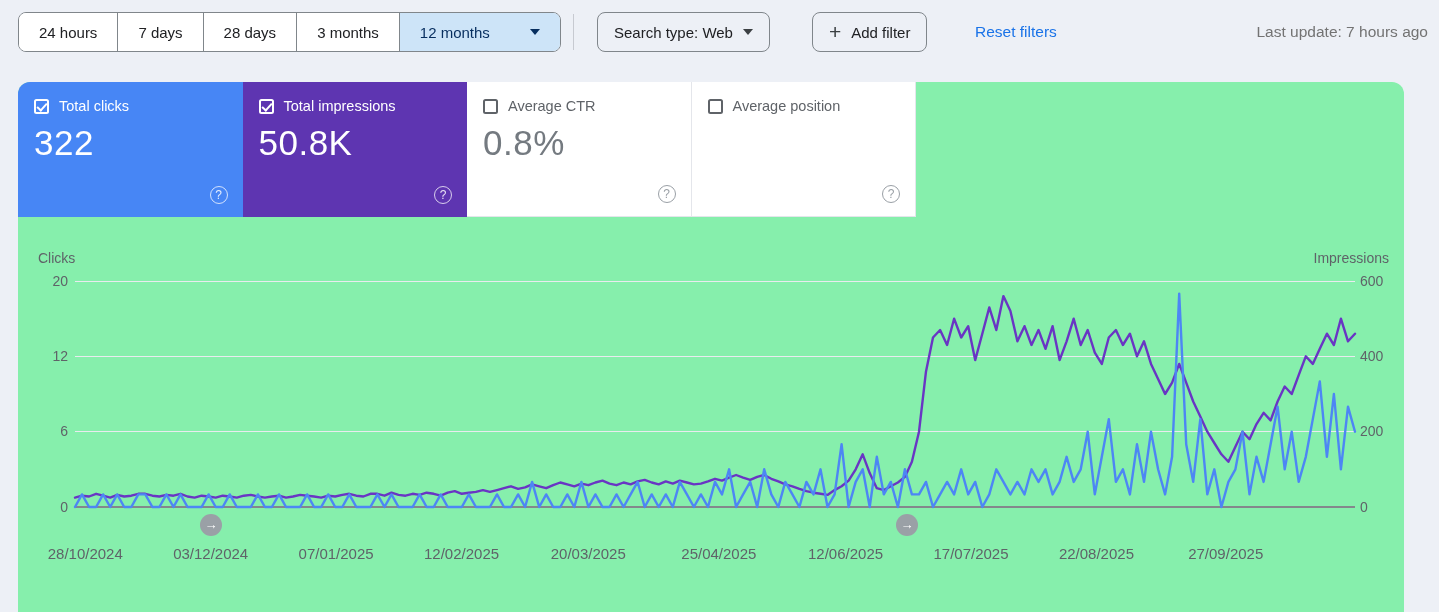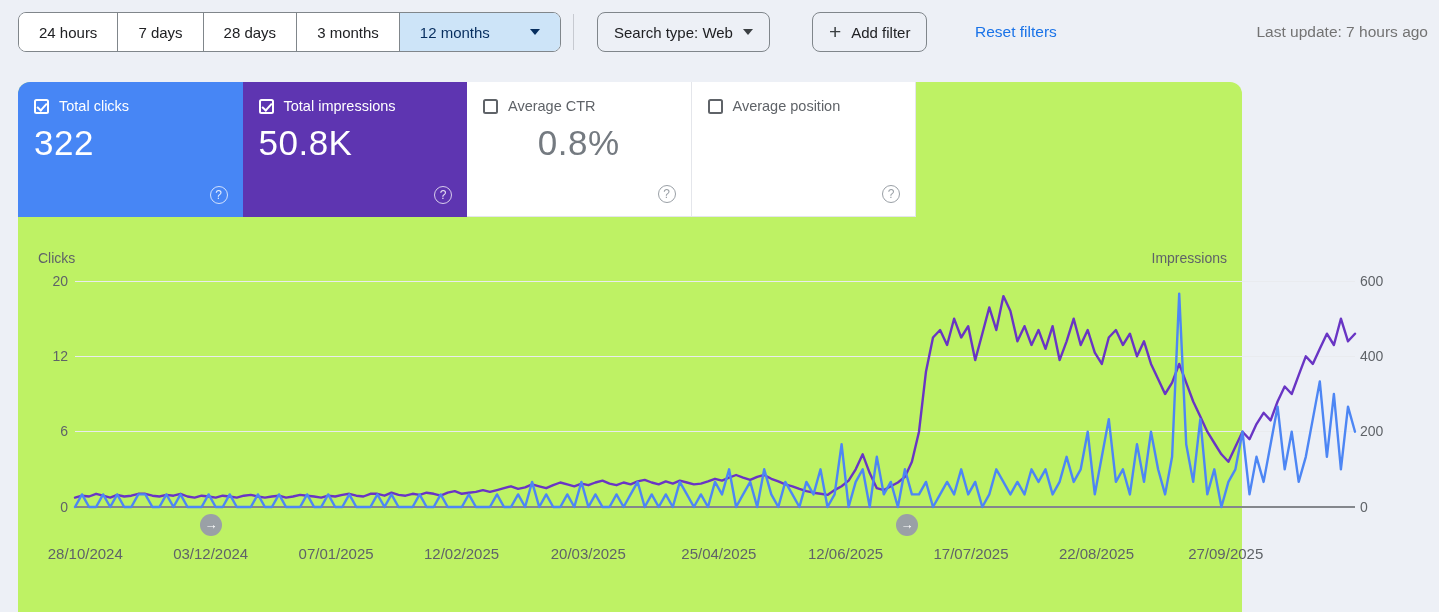--- a/index.html
+++ b/index.html
@@ -49,37 +49,37 @@
     position:absolute; left:975px; top:23px; font-size:15.5px;
     color:#1a73e8; font-weight:500; cursor:pointer; background:none; border:none;
     font-family:inherit;
   }
   .last-update {
     position:absolute; right:11px; top:23px; font-size:15.5px; color:#737373;
   }
 
   
   .panel {
-    position:absolute; left:18px; top:82px; width:1224px; height:530px;
-    background:#bef264; border-radius:12px 12px 0 0;
+    position:absolute; left:18px; top:82px; width:1386px; height:530px;
+    background:#86efac; border-radius:12px 12px 0 0;
   }
 
   
   .cards { position:absolute; left:0; top:0; height:135px; display:flex; }
   .card {
     width:224.5px; height:135px; position:relative; padding:16px; cursor:pointer;
   }
   .card.blue { background:#4786f5; border-radius:12px 0 0 0; color:#fff; }
   .card.purple { background:#5e35b1; color:#fff; }
   .card.plain { background:#fff; color:#5f6368; border-bottom:1px solid #e4e6eb; border-right:1px solid #e4e6eb; }
   .card-head { display:flex; align-items:center; gap:10px; }
   .card-label { font-size:14.5px; }
   .card.blue .card-label, .card.purple .card-label { color:#fff; }
   .card-value { font-size:35px; font-weight:400; margin-top:9px; letter-spacing:.5px; }
-  .card.plain .card-value { color:#747a80;text-align:center; }
+  .card.plain .card-value { color:#747a80; }
 
   .cb {
     width:15px; height:15px; border-radius:2.5px; position:relative; flex:0 0 auto;
   }
   .cb.checked { border:2px solid #fff; }
   .cb.checked::after {
     content:""; position:absolute; left:3px; top:0px;
     width:4px; height:8px;
     border:solid #fff; border-width:0 2px 2px 0;
     transform:rotate(42deg);

